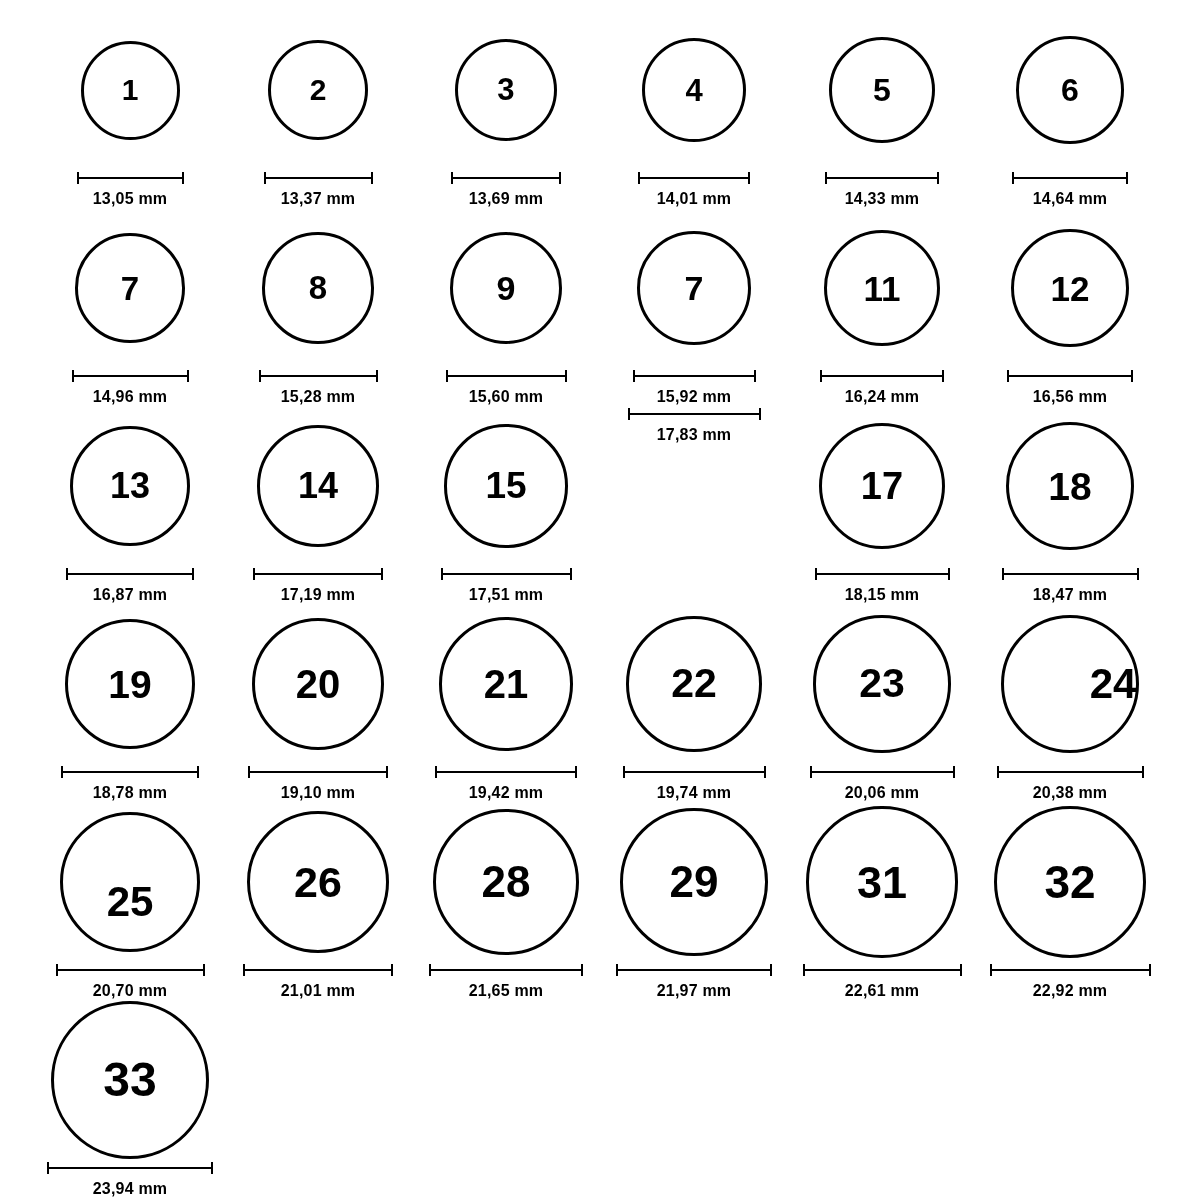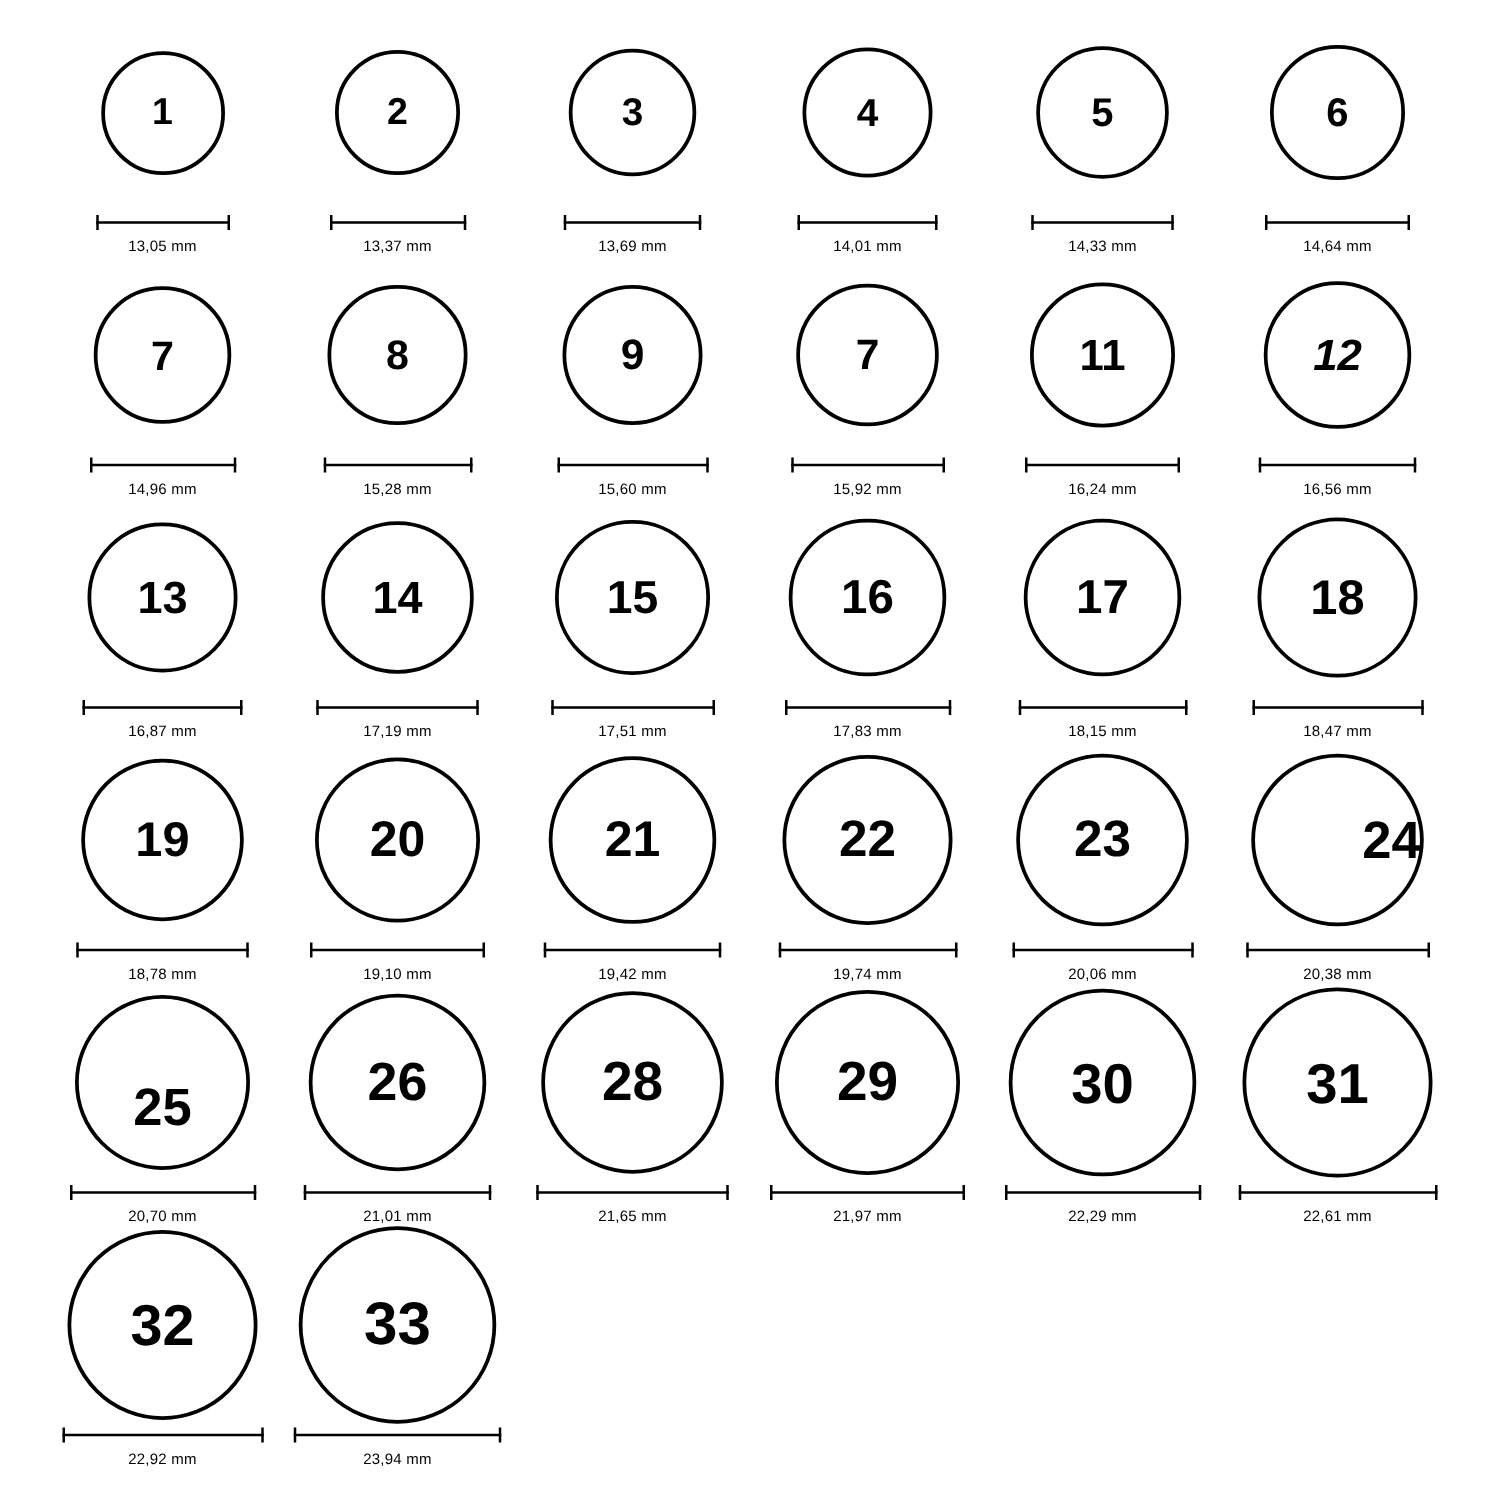--- a/index.html
+++ b/index.html
@@ -65,22 +65,22 @@
   .measure .cap {
     position: absolute;
     top: 0;
     width: 2px;
     height: 12px;
     background: #000000;
   }
   .measure .cap.left { left: 0; }
   .measure .cap.right { right: 0; }
   .mm-label {
-    font-size: 12px;
-    font-weight: normal;
+    font-size: 16px;
+    font-weight: bold;
     letter-spacing: 0.2px;
     margin-top: 6px;
     white-space: nowrap;
     color: #000000;
   }
 </style>
 </head>
 <body>
 
 <div id="sizer-grid">
@@ -222,21 +222,21 @@
       </div>
       <div class="measure" style="width: 124px;">
         <div class="bar"></div>
         <div class="cap left"></div>
         <div class="cap right"></div>
       </div>
       <div class="mm-label">16,24 mm</div>
     </div>
     <div class="size-cell">
       <div class="ring-wrap">
-        <div class="ring" style="width: 118.129px; height: 118.129px; font-style: italic;">
+        <div class="ring" style="width: 118.129px; height: 118.129px;">
           <span class="ring-number" style="font-size: 35px;">12</span>
         </div>
       </div>
       <div class="measure" style="width: 126px;">
         <div class="bar"></div>
         <div class="cap left"></div>
         <div class="cap right"></div>
       </div>
       <div class="mm-label">16,56 mm</div>
     </div>
@@ -273,25 +273,20 @@
         </div>
       </div>
       <div class="measure" style="width: 131px;">
         <div class="bar"></div>
         <div class="cap left"></div>
         <div class="cap right"></div>
       </div>
       <div class="mm-label">17,51 mm</div>
     </div>
     <div class="size-cell">
-      <div class="ring-wrap">
-        <div class="ring" style="width: 125.051px; height: 125.051px;">
-          <span class="ring-number" style="font-size: 38px;">16</span>
-        </div>
-      </div>
       <div class="measure" style="width: 133px;">
         <div class="bar"></div>
         <div class="cap left"></div>
         <div class="cap right"></div>
       </div>
       <div class="mm-label">17,83 mm</div>
     </div>
     <div class="size-cell">
       <div class="ring-wrap">
         <div class="ring" style="width: 126.795px; height: 126.795px;">
@@ -440,33 +435,20 @@
         <div class="ring" style="width: 147.614px; height: 147.614px;">
           <span class="ring-number" style="font-size: 44px;">29</span>
         </div>
       </div>
       <div class="measure" style="width: 156px;">
         <div class="bar"></div>
         <div class="cap left"></div>
         <div class="cap right"></div>
       </div>
       <div class="mm-label">21,97 mm</div>
-    </div>
-    <div class="size-cell">
-      <div class="ring-wrap">
-        <div class="ring" style="width: 149.358px; height: 149.358px;">
-          <span class="ring-number" style="font-size: 45px;">30</span>
-        </div>
-      </div>
-      <div class="measure" style="width: 157px;">
-        <div class="bar"></div>
-        <div class="cap left"></div>
-        <div class="cap right"></div>
-      </div>
-      <div class="mm-label">22,29 mm</div>
     </div>
     <div class="size-cell">
       <div class="ring-wrap">
         <div class="ring" style="width: 151.102px; height: 151.102px;">
           <span class="ring-number" style="font-size: 45px; text-align: center;">31</span>
         </div>
       </div>
       <div class="measure" style="width: 159px;">
         <div class="bar"></div>
         <div class="cap left"></div>

